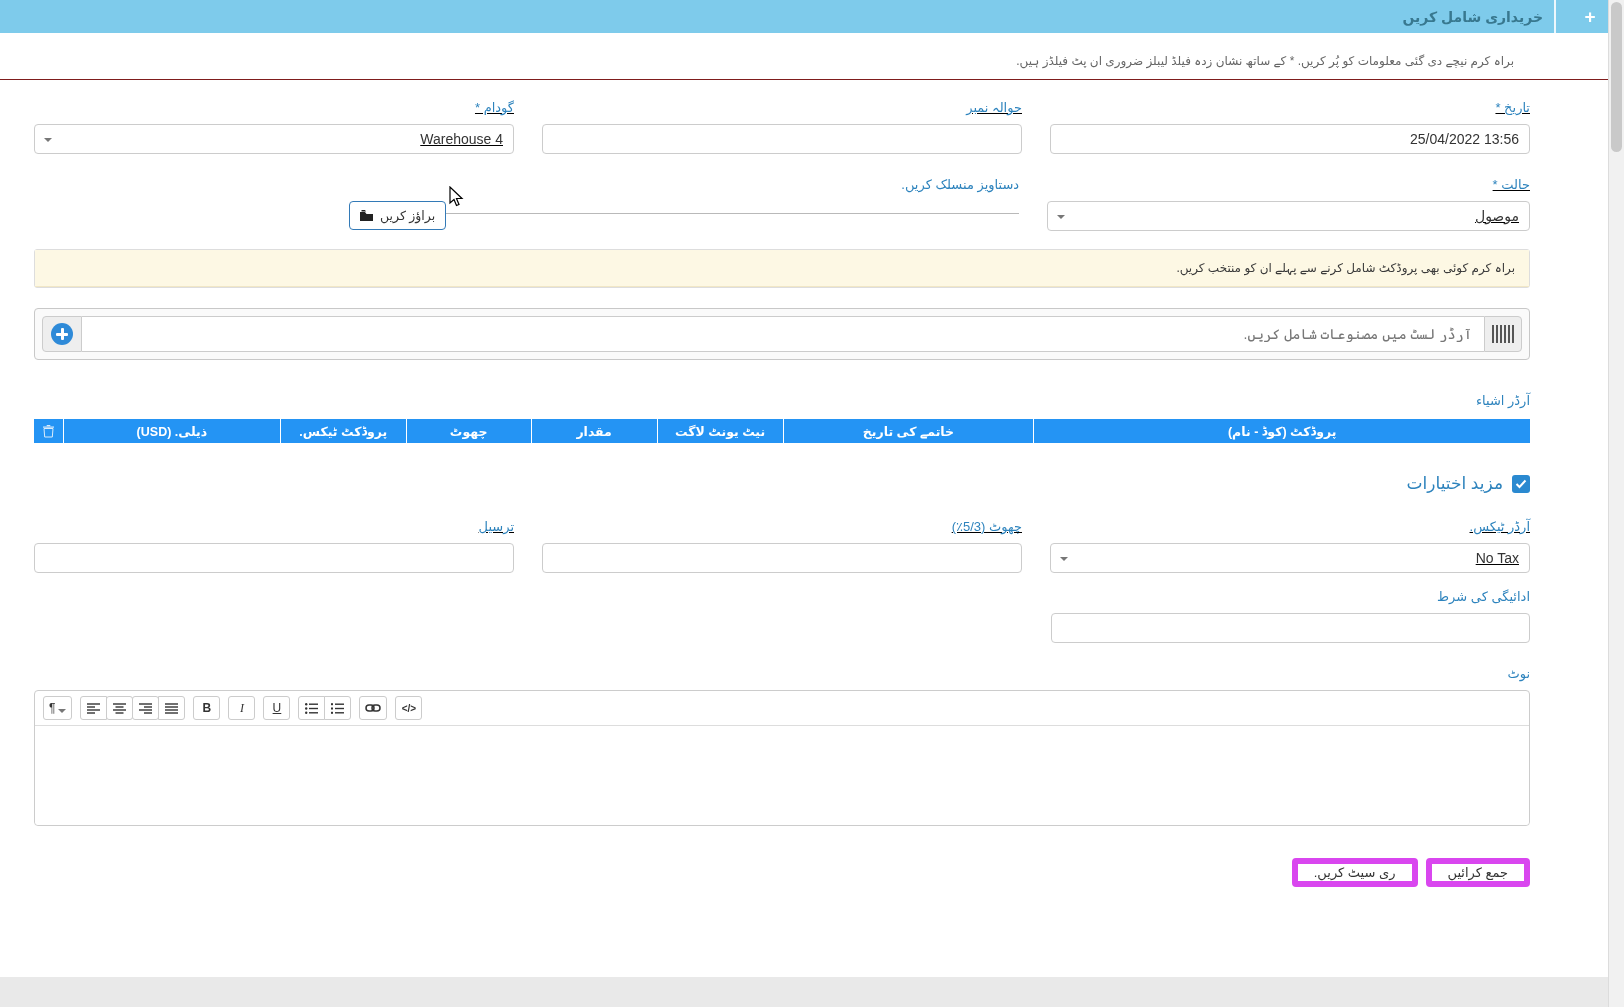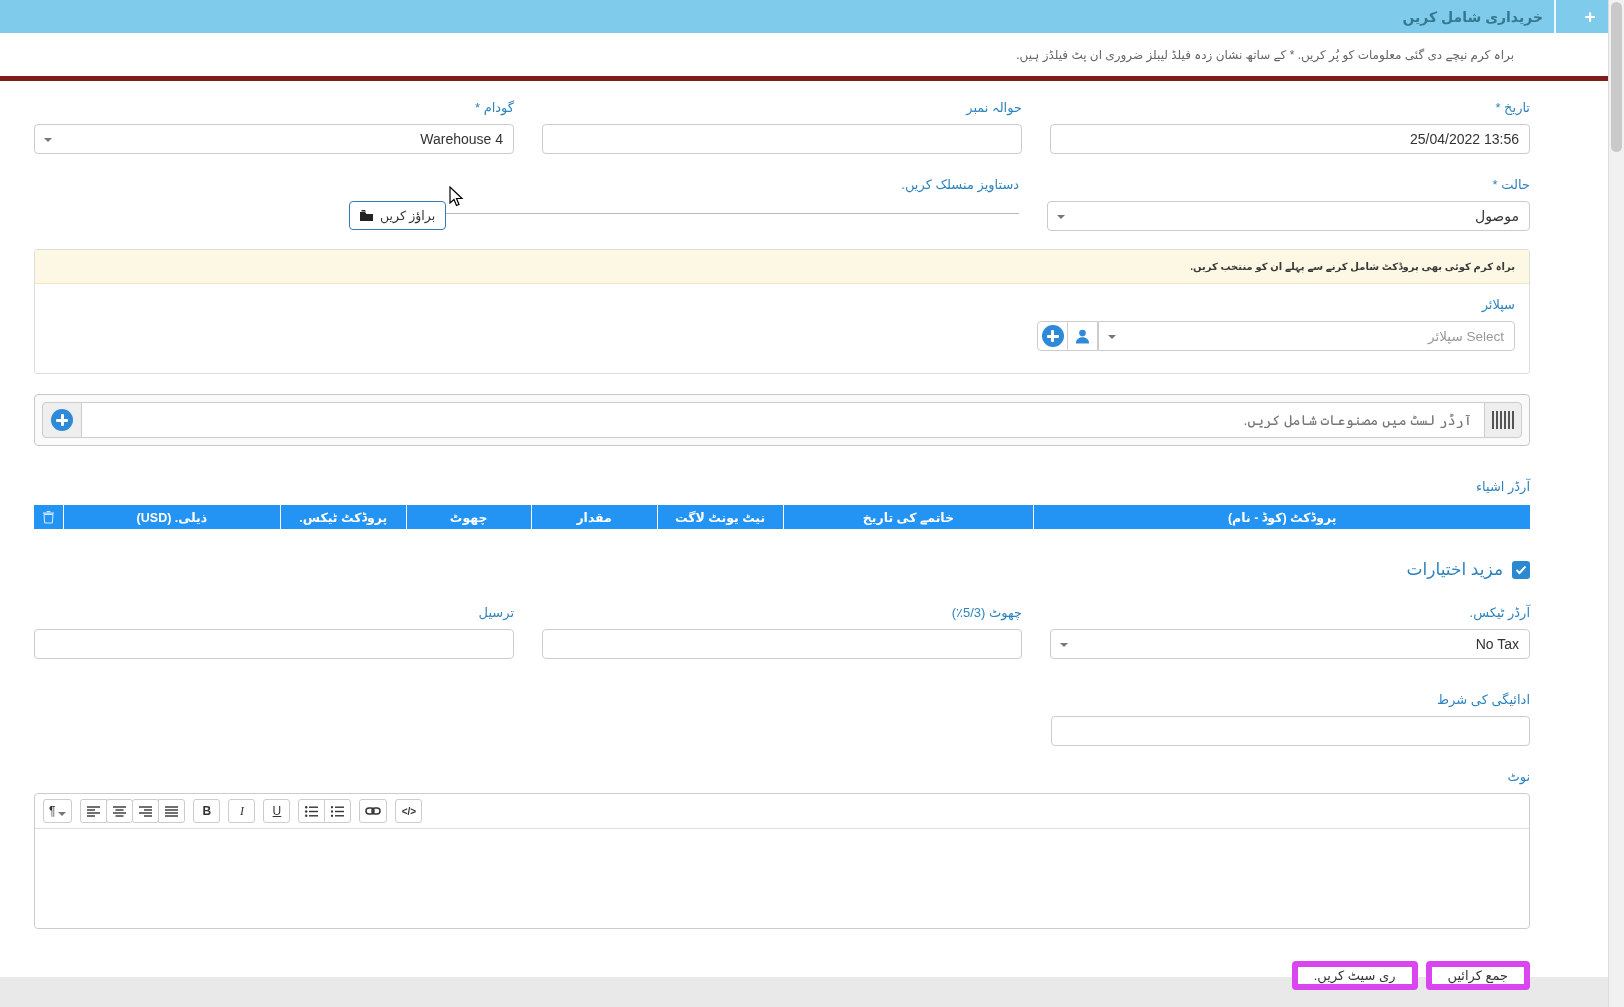--- a/index.html
+++ b/index.html
@@ -10,45 +10,45 @@
   .content-sheet { position:absolute; left:0; top:0; width:1608px; height:977px; background:#fff; }
 
   
   .topbar { position:absolute; left:0; top:0; width:1624px; height:33px; background:#7ecbeb; direction:rtl; display:flex; align-items:stretch; }
   .topbar .plus-tab { width:68px; display:flex; align-items:center; justify-content:center; cursor:pointer; }
   .topbar .plus-glyph { color:#fff; font-size:19px; font-weight:bold; line-height:1; }
   .topbar .tab-divider { width:2px; background:rgba(255,255,255,.85); }
   .topbar .title { margin-right:11px; display:flex; align-items:center; color:#38788f; font-size:14px; font-weight:bold; }
 
   
-  .instruction-bar { position:absolute; left:0; top:33px; width:1608px; height:48px; background:#fff; border-bottom:5px solid #7f1d1d; direction:rtl; display:flex; align-items:center; }
+  .instruction-bar { position:absolute; left:0; top:42px; width:1608px; height:38px; background:#fff; border-bottom:1px solid #7f1d1d; direction:rtl; display:flex; align-items:center; }
   .instruction-bar span { margin-right:94px; color:#666; font-size:12px; }
 
   
   .main { position:absolute; left:34px; top:71px; width:1496px; direction:rtl; }
 
   .row3 { display:flex; gap:28px; }
-  .col { flex:1; min-width:0; position:relative; }
+  .col { flex:1; min-width:0; position:relative;text-decoration:underline; }
   .f-label { display:block; color:#2d83bd; font-size:13px; margin-bottom:9px; }
   .inp { width:100%; height:30px; border:1px solid #ccc; border-radius:4px; background:#fff; padding:0 10px; font-size:14px; color:#333; direction:rtl; text-align:right; font-family:"Liberation Sans","DejaVu Sans",sans-serif; outline:none; }
   .sel { width:100%; height:30px; border:1px solid #ccc; border-radius:4px; background:#fff; padding:0 10px 0 24px; font-size:14px; color:#333; display:flex; align-items:center; justify-content:flex-start; position:relative; cursor:pointer; }
   .caret { position:absolute; left:9px; top:50%; margin-top:-1px; width:0; height:0; border-left:4px solid transparent; border-right:4px solid transparent; border-top:4px solid #777; }
 
   .mt-row1 { margin-top:29px; }
   .mt-row2 { margin-top:23px; }
 
   
   .attach-area { flex:2.04; position:relative; }
   .attach-ctl { width:670px; height:29px; position:relative; }
   .file-line { position:absolute; left:97px; right:0; top:12px; border-top:1px solid #b9b9b9; }
   .browse-btn { position:absolute; left:0; top:0; height:29px; width:97px; background:#fff; border:1px solid #337ab7; border-radius:4px; display:flex; align-items:center; justify-content:center; gap:6px; font-size:12.5px; color:#333; cursor:pointer; direction:rtl; }
 
   
   .panel { margin-top:18px; border:1px solid #ddd; border-radius:3px; background:#fff; }
-  .warnbox { background:#fdf8e4; border-bottom:1px solid #f1e7c6; padding:11px 14px; color:#3a3a3a; font-size:10px; font-weight:bold; text-align:right; }
+  .warnbox { background:#fdf8e4; border-bottom:1px solid #f1e7c6; padding:11px 14px; color:#3a3a3a; font-size:12px; font-weight:normal; text-align:right; }
   .panel-body { padding:13px 14px 22px; }
   .sup-row { margin-top:9px; display:flex; direction:rtl; }
   .sup-select { width:417px; height:30px; border:1px solid #ccc; border-radius:0 4px 4px 0; background:#fff; position:relative; display:flex; align-items:center; padding:0 10px 0 24px; color:#999; font-size:13.5px; cursor:pointer; }
   .sup-btn { width:31px; height:30px; background:#fff; border:1px solid #ccc; margin-left:-1px; display:flex; align-items:center; justify-content:center; cursor:pointer; }
   .sup-btn.last { border-radius:4px 0 0 4px; }
 
   
   .search-wrap { margin-top:20px; border:1px solid #c8c8c8; border-radius:4px; background:#fafafa; padding:7px; }
   .search-group { display:flex; direction:rtl; height:36px; }
   .addon { background:#eee; border:1px solid #ccc; display:flex; align-items:center; justify-content:center; }
@@ -69,21 +69,21 @@
   .th.c-product { width:496px; } .th.c-expiry { width:250px; } .th.c-cost { width:125px; }
   .th.c-qty { width:125px; } .th.c-disc { width:124px; } .th.c-tax { width:125px; }
   .th.c-sub { width:216px; } .th.c-trash { width:29px; }
 
   
   .more-row { margin-top:30px; display:flex; align-items:center; gap:9px; direction:rtl; }
   .chk { width:18px; height:18px; border-radius:3px; background:#2a89d0; display:flex; align-items:center; justify-content:center; cursor:pointer; }
   .more-label { color:#2d83bd; font-size:17px; cursor:pointer; }
 
   .mt-rowc { margin-top:25px; }
-  .pay-row { margin-top:33px; display:flex; direction:rtl; }
+  .pay-row { margin-top:16px; display:flex; direction:rtl; }
   .pay-col { width:479px; }
 
   
   .note-label { margin-top:23px; display:block; }
   .editor { margin-top:8px; border:1px solid #ccc; border-radius:4px; background:#fff; }
   .toolbar { direction:ltr; padding:5px 8px; border-bottom:1px solid #ddd; display:flex; align-items:center; gap:8px; }
   .tb-group { display:inline-flex; }
   .tb { height:24px; min-width:27px; padding:0 5px; border:1px solid #ccc; background:#fff; border-radius:3px; display:inline-flex; align-items:center; justify-content:center; margin-left:-1px; cursor:pointer; color:#333; font-size:12px; }
   .tb-group .tb:first-child { border-radius:3px 0 0 3px; margin-left:0; }
   .tb-group .tb:last-child { border-radius:0 3px 3px 0; }
@@ -160,40 +160,20 @@
                   <path d="M0 2 L5 2 L6.5 4 L13 4 L13 11 L0 11 Z M1.5 0 L5 0 L6 1.4 L1.5 1.4 Z" fill="#222"></path>
                 </svg>
             </span>
           </div>
         </div>
       </div>
     </div>
 
     <div class="panel">
       <div class="warnbox">براہ کرم کوئی بھی پروڈکٹ شامل کرنے سے پہلے ان کو منتخب کریں.</div>
-      <div class="panel-body">
-        <label class="f-label" style="margin-bottom:0;">سپلائر</label>
-        <div class="sup-row">
-          <div class="sup-select">
-            <span>Select سپلائر</span>
-            <span class="caret"></span>
-          </div>
-          <div class="sup-btn">
-            <span>
-              <svg width="17" height="17" viewBox="0 0 16 16">
-                  <circle cx="8" cy="4.8" r="3.1" fill="#2e8ad8"></circle>
-                  <path d="M1.8 14.6 C1.8 11 4.5 8.8 8 8.8 C11.5 8.8 14.2 11 14.2 14.6 Z" fill="#2e8ad8"></path>
-                </svg>
-            </span>
-          </div>
-          <div class="sup-btn last">
-            <span class="plus-circle"></span>
-          </div>
-        </div>
-      </div>
     </div>
 
     <div class="search-wrap">
       <div class="search-group">
         <div class="addon right">
           <span class="barcode"></span>
         </div>
         <input class="search-input" placeholder="آرڈر لسٹ میں مصنوعات شامل کریں." style="">
         <div class="addon left">
           <span class="plus-circle"></span>

